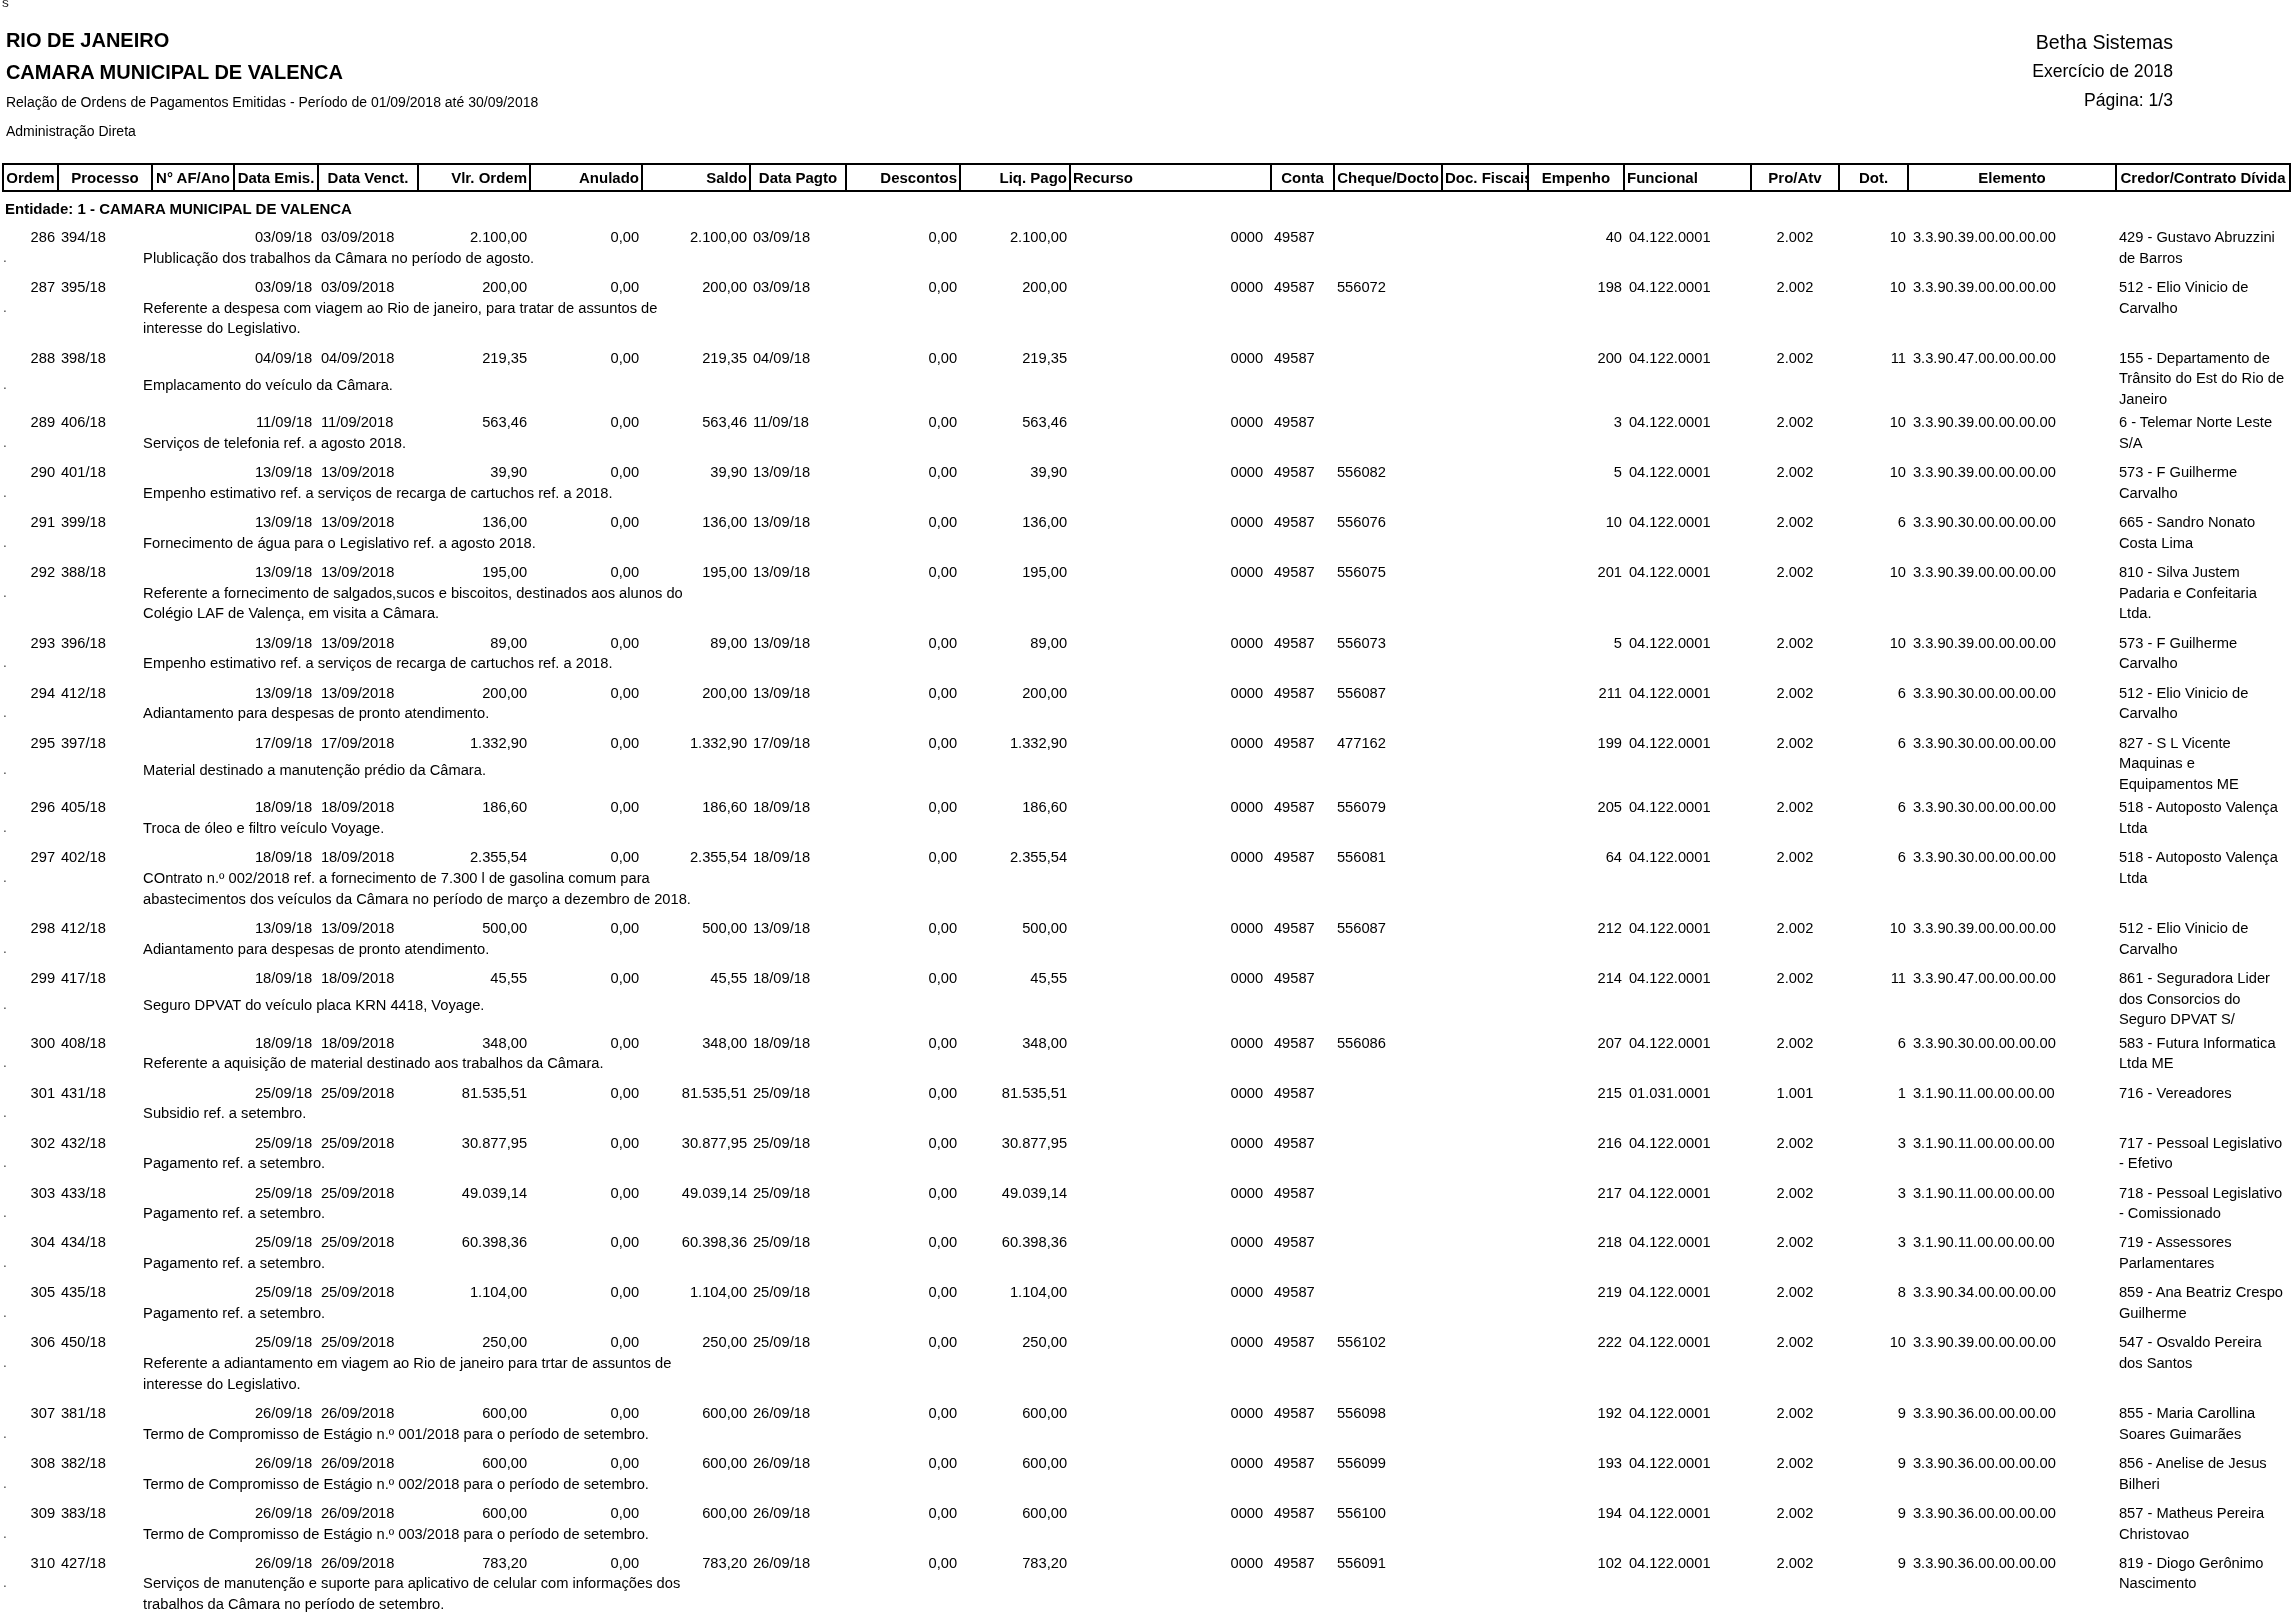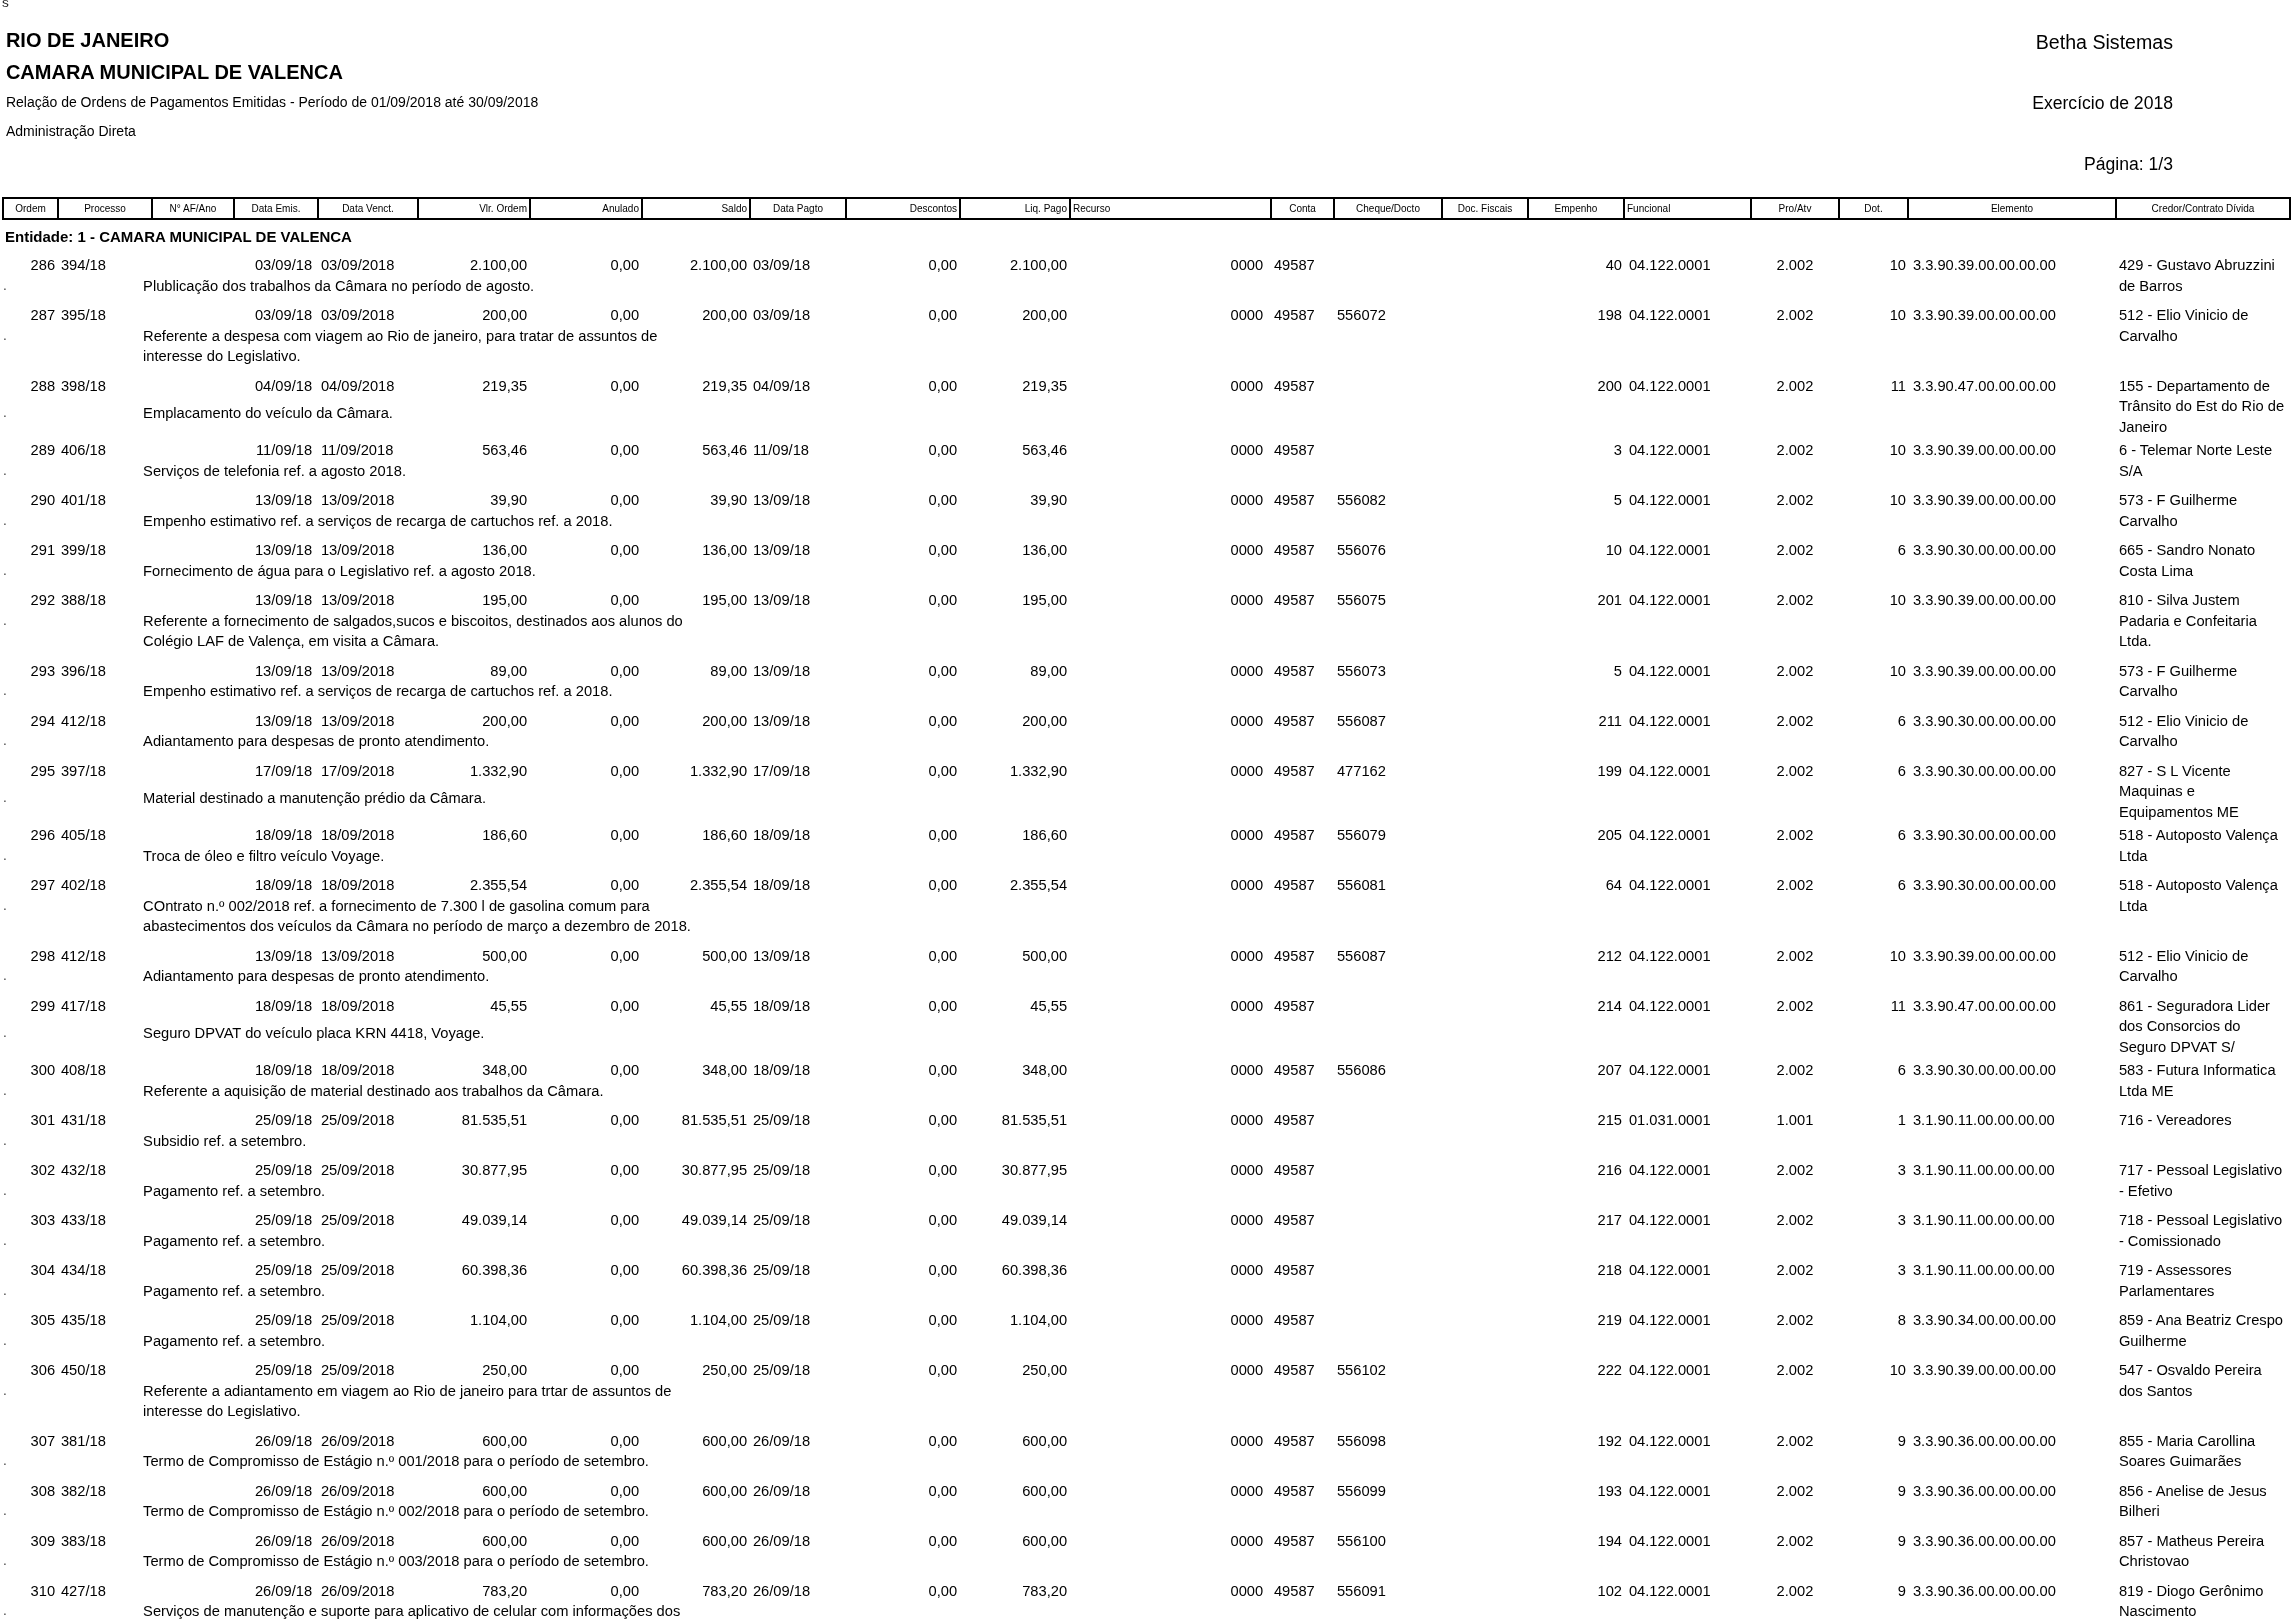--- a/index.html
+++ b/index.html
@@ -6,25 +6,25 @@
   body {
     width:2293px; height:1620px; position:relative; overflow:hidden;
     font-family:"Liberation Sans", sans-serif; color:#000;
   }
   .stray { position:absolute; top:-4.9px; left:2px; font-size:13.7px; color:#222; }
   header { display:flex; justify-content:space-between; padding:23.5px 120px 17.6px 5.9px; }
   .t1 { font-size:20px; font-weight:bold; line-height:32px; white-space:nowrap; }
   .t2 { font-size:14px; line-height:29px; white-space:nowrap; }
   .h-right { text-align:right; padding-top:3.9px; }
   .r1 { font-size:19.6px; line-height:30px; white-space:nowrap; }
-  .r2 { font-size:17.6px; line-height:29px; white-space:nowrap;margin-top:32px; }
+  .r2 { font-size:17.6px; line-height:29px; white-space:nowrap; }
 
   table { border-collapse:collapse; table-layout:fixed; width:2287px; margin-left:2px; }
   th {
-    border:2px solid #000; font-weight:normal; font-size:10px;
+    border:2px solid #000; font-weight:bold; font-size:15px;
     padding:3.9px 2px; white-space:nowrap; overflow:hidden;
   }
   td { font-size:14.7px; line-height:20.6px; vertical-align:top; padding:0 2.9px; white-space:nowrap; overflow:visible; }
   .main-row td { padding-top:2.9px; }
   .al-l { text-align:left; } .al-r { text-align:right; } .al-c { text-align:center; }
   .entity td { font-weight:bold; font-size:15px; padding:6.9px 2px 4.9px 2px; white-space:nowrap; }
   .credor-cell { white-space:normal; text-align:left; padding-top:2.9px; line-height:20.6px; }
   .desc-row td { padding-bottom:5.9px; }
   .desc-cell div { white-space:normal; max-width:568px; margin-left:-11.8px; line-height:20.6px; }
   .gutter { color:#444; font-size:13.7px; padding-left:0; }

